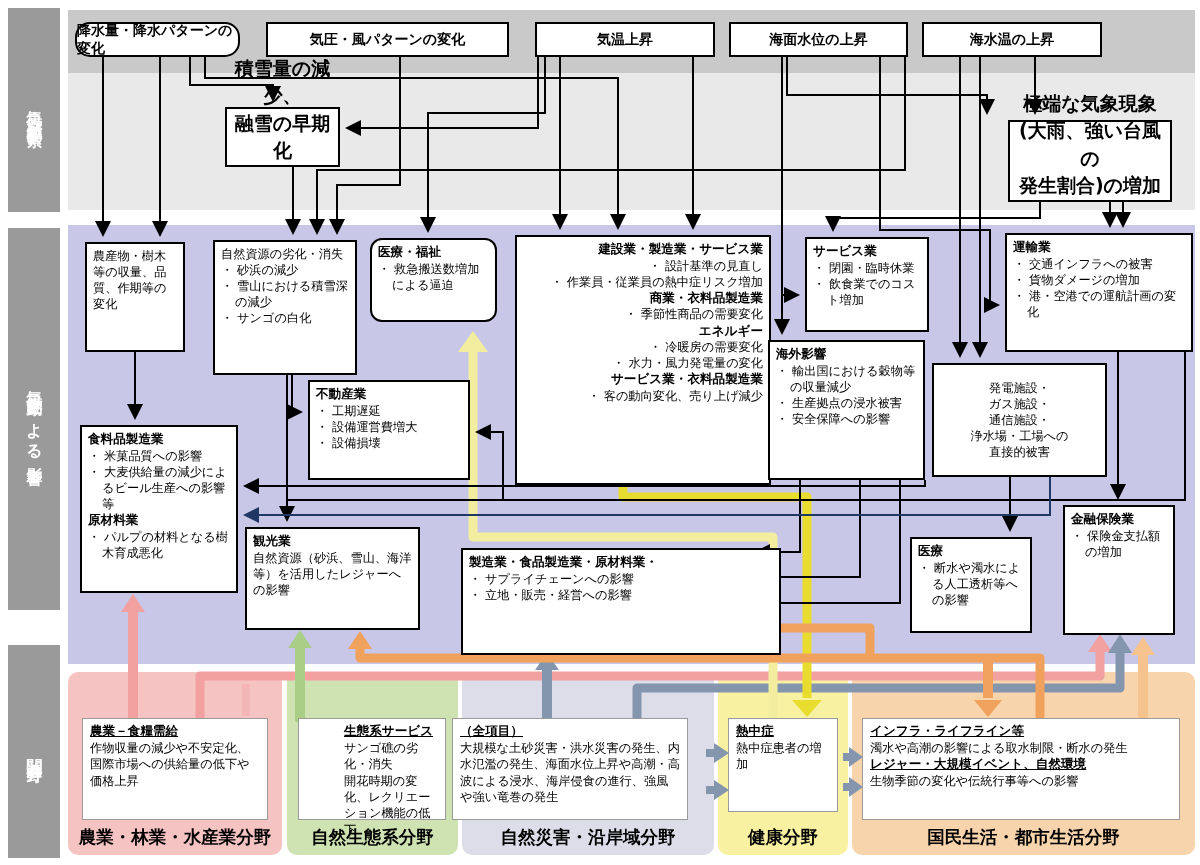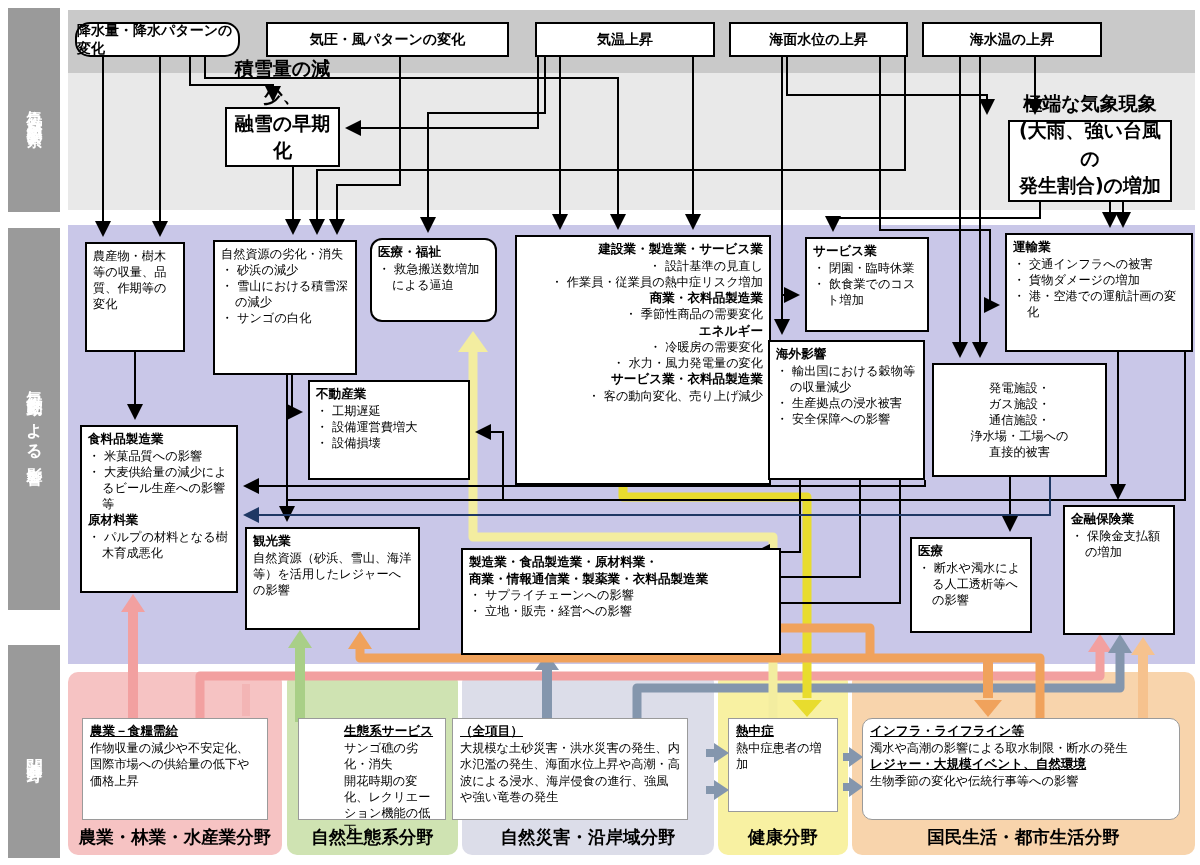--- a/index.html
+++ b/index.html
@@ -198,21 +198,20 @@
         <div class="li ">・ 大麦供給量の減少によるビール生産への影響 等</div>
         <div class="bt ">原材料業</div>
         <div class="li ">・ パルプの材料となる樹木育成悪化</div>
       </div>
       <div class="box" style="left: 245px; top: 527px; width: 175px; height: 103px;">
         <div class="bt ">観光業</div>
         <div class="">自然資源（砂浜、雪山、海洋等）を活用したレジャーへの影響</div>
       </div>
       <div class="box" style="left: 425px; top: 548px; width: 320px; height: 107px; margin-left: 36px;">
         <div class="bt ">製造業・食品製造業・原材料業・</div>
-        <div class="bt ">商業・情報通信業・製薬業・衣料品製造業</div>
         <div class="li ">・ サプライチェーンへの影響</div>
         <div class="li ">・ 立地・販売・経営への影響</div>
       </div>
       <div class="box" style="left: 910px; top: 537px; width: 122px; height: 96px;">
         <div class="bt ">医療</div>
         <div class="li ">・ 断水や濁水による人工透析等への影響</div>
       </div>
       <div class="box" style="left: 1063px; top: 505px; width: 112px; height: 130px;">
         <div class="bt ">金融保険業</div>
         <div class="li ">・ 保険金支払額の増加</div>
@@ -238,21 +237,21 @@
         <div class="">大規模な土砂災害・洪水災害の発生、内水氾濫の発生、海面水位上昇や高潮・高波による浸水、海岸侵食の進行、強風や強い竜巻の発生</div>
       </div>
       <div class="sectorlabel" style="left: 462px; width: 252px; top: 825px;">自然災害・沿岸域分野</div>
       <div class="sector" style="left: 718px; width: 130px; background: rgb(248, 241, 162);"></div>
       <div class="sbox" style="left: 728px; top: 718px; width: 110px; height: 94px;">
         <div class="bt ul ">熱中症</div>
         <div class="">熱中症患者の増加</div>
       </div>
       <div class="sectorlabel" style="left: 718px; width: 130px; top: 825px;">健康分野</div>
       <div class="sector" style="left: 852px; width: 343px; background: rgb(248, 212, 172);"></div>
-      <div class="sbox" style="left: 862px; top: 718px; width: 318px; height: 102px; border-radius: 10px;">
+      <div class="sbox" style="left: 862px; top: 718px; width: 318px; height: 102px;">
         <div class="bt ul ">インフラ・ライフライン等</div>
         <div class="">濁水や高潮の影響による取水制限・断水の発生</div>
         <div class="bt ul ">レジャー・大規模イベント、自然環境</div>
         <div class="">生物季節の変化や伝統行事等への影響</div>
       </div>
       <div class="sectorlabel" style="left: 852px; width: 343px; top: 825px;">国民生活・都市生活分野</div>
     </div>
 </div>
 
 </body></html>

